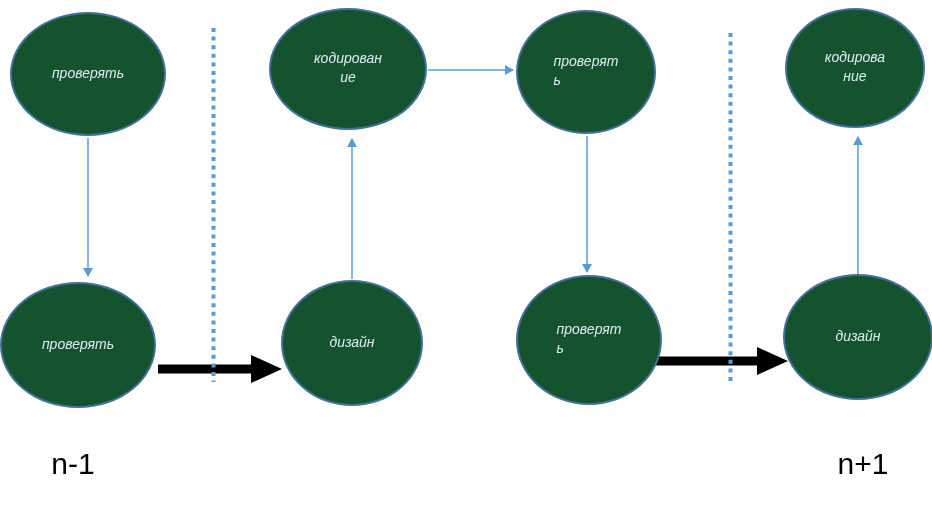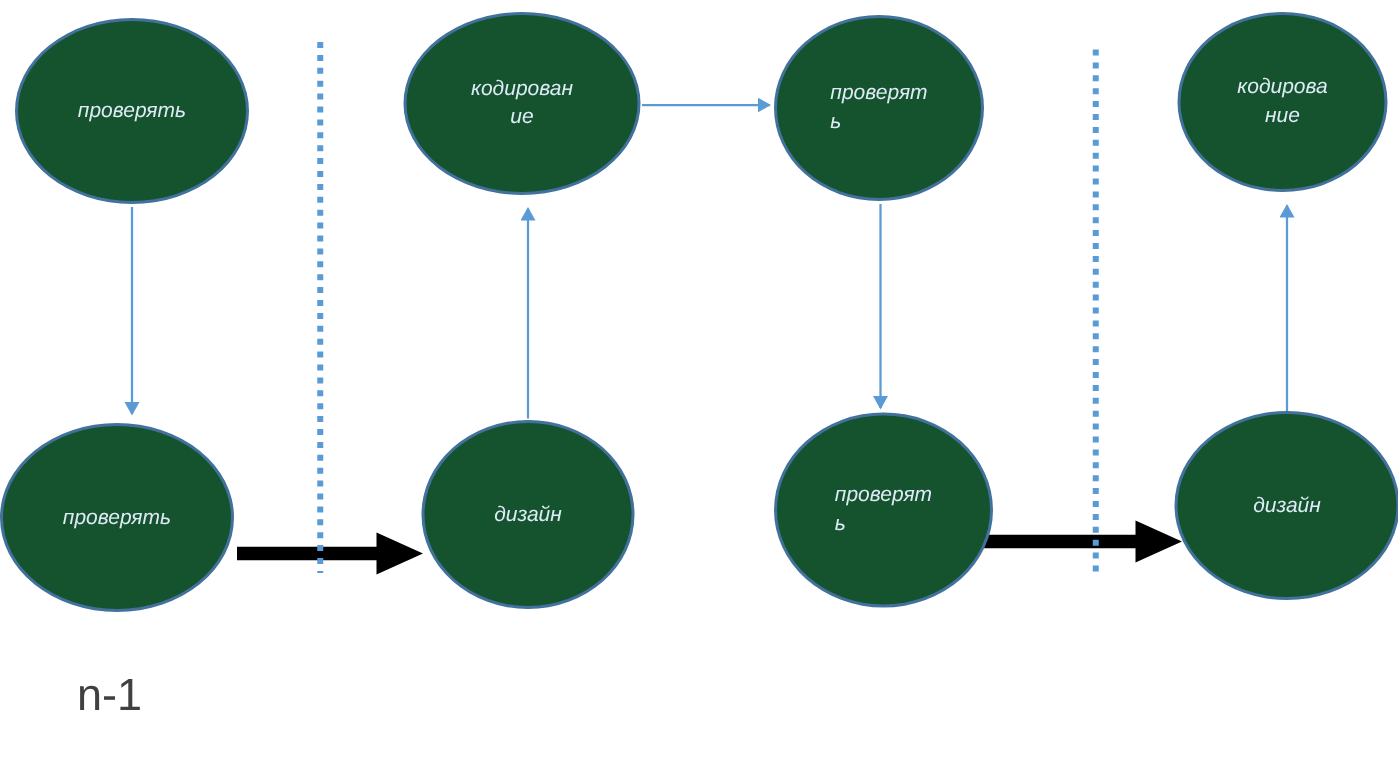--- a/index.html
+++ b/index.html
@@ -50,21 +50,21 @@
   .n3 { left: 269px; top: 8px;   width: 158px; height: 122px; }
   .n4 { left: 516px; top: 10px;  width: 140px; height: 124px; }
   .n5 { left: 281px; top: 280px; width: 142px; height: 126px; }
   .n6 { left: 516px; top: 275px; width: 146px; height: 130px; }
   .n7 { left: 785px; top: 8px;   width: 140px; height: 120px; }
   .n8 { left: 783px; top: 274px; width: 150px; height: 126px; }
   .section-label {
     position: absolute;
     top: 444px;
     height: 44px;
-    color: #404040;
+    color: #000000;
     font-size: 30px;
     line-height: 40px;
     text-align: center;
     z-index: 2;
   }
   .sl1 { left: 23px;  width: 100px; }
   .sl2 { left: 370px; width: 200px; }
   .sl3 { left: 813px; width: 100px; }
 </style>
 </head>
@@ -117,14 +117,15 @@
     <div class="node n7">
       <span class="lbl">кодирова
 ние</span>
     </div>
     <div class="node n8">
       <span class="lbl">дизайн</span>
     </div>
   </div>
 
   <div class="section-label sl1">n-1</div>
+  <div class="section-label sl3">n+1</div>
 
 </div>
 
 </body></html>

